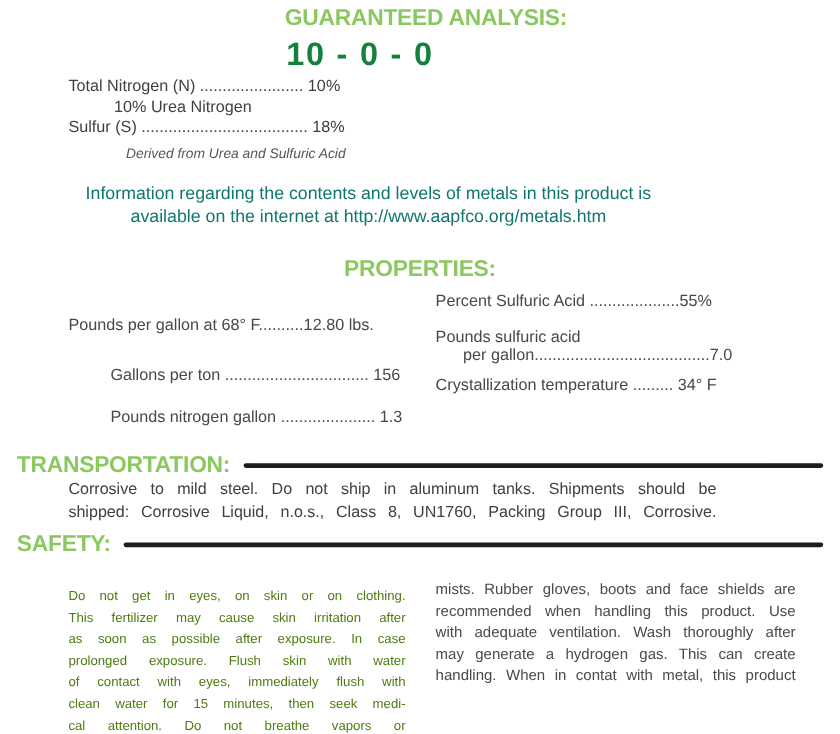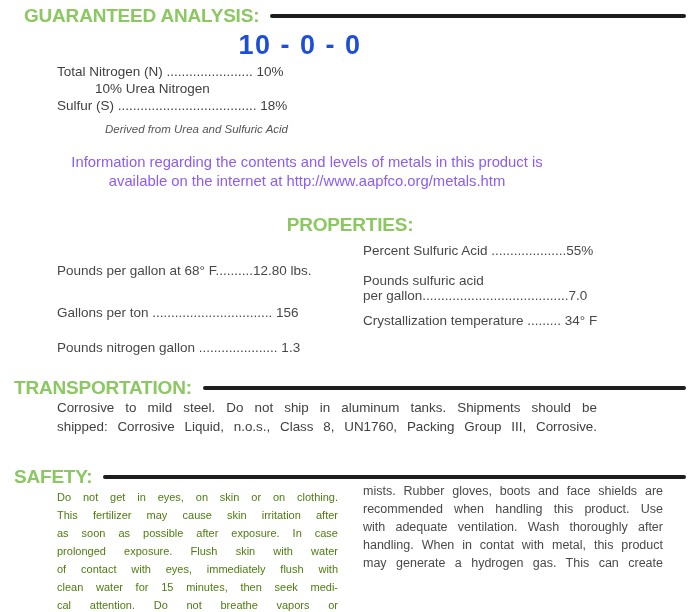--- a/index.html
+++ b/index.html
@@ -9,49 +9,49 @@
     font-family:"Liberation Sans","DejaVu Sans",sans-serif;
     color:#454545;
   }
   
   .sec-head{position:absolute;left:14px;right:14px;display:flex;align-items:center;gap:11px;}
   .sec-head .title{
     color:#8cc861;font-weight:bold;font-size:19px;letter-spacing:-0.2px;
     white-space:nowrap;flex:0 0 auto;
   }
   .sec-head .rule{flex:1 1 auto;height:4px;background:#1d1d1d;border-radius:2px;}
-  #ga-head{top:5px;left:24px;}
+  #ga-head{top:5px;left:24px;flex-direction:column;}
   #prop-head{top:214px;flex-direction:column;}
   #trans-head{top:377px;}
-  #safety-head{top:466px;align-items:center;}
+  #safety-head{top:443px;align-items:center;}
 
   #grade{
     position:absolute;top:30px;left:0;width:600px;text-align:center;
-    font-size:27px;font-weight:bold;letter-spacing:1.5px;color:#1d4ed8;
+    font-size:27px;font-weight:bold;letter-spacing:1.5px;color:#15803d;
   }
 
   #analysis-rows{position:absolute;top:64px;left:57px;font-size:13.5px;line-height:16.8px;color:#3f3f3f;}
   #analysis-rows .indent{padding-left:38px;}
 
   #derived{position:absolute;top:123px;left:60px;font-style:italic;font-size:11.5px;color:#555;margin-left:45px;}
 
   #metals-info{
     position:absolute;top:153px;left:10px;width:594px;text-align:center;
-    font-size:14.8px;line-height:19px;color:#8b5cf6;
+    font-size:14.8px;line-height:19px;color:#0f766e;
   }
 
   #props{position:absolute;top:235px;left:0;width:700px;height:110px;font-size:13.5px;color:#484848;}
   #props-left{position:absolute;left:57px;top:12px;width:280px;}
   #props-right{position:absolute;left:363px;top:8px;width:270px;}
   .prow{line-height:15px;margin-top:16px;}
-  #props-left .prow + .prow{margin-top:27px;}
+  #props-left .prow + .prow{margin-top:27px;margin-left:35px;}
   #props-left .prow + .prow + .prow{margin-top:20px;}
   .pr-0{margin-top:0;}
   .pr-1{margin-top:15px;}
-  .pr-2{margin-top:0;}
+  .pr-2{margin-top:0;text-align:center;}
   .pr-3{margin-top:10px;}
 
   #transport{
     position:absolute;top:399px;left:57px;width:540px;
     font-size:13.4px;line-height:18.6px;color:#414141;
   }
   #safety-left{
     position:absolute;top:488px;left:57px;width:281px;
     font-size:11px;line-height:18px;color:#4d7c0f;
   }
@@ -124,15 +124,15 @@
     <div class="jline">as soon as possible after exposure.  In case</div>
     <div class="jline">prolonged exposure.  Flush skin with water</div>
     <div class="jline">of contact with eyes, immediately flush with</div>
     <div class="jline">clean water for 15 minutes, then seek medi-</div>
     <div class="jline">cal attention.  Do not breathe vapors or</div>
   </div>
 <div id="safety-right">
     <div class="jline">mists.  Rubber gloves, boots and face shields are</div>
     <div class="jline">recommended when handling this product. Use</div>
     <div class="jline">with adequate ventilation.  Wash thoroughly after</div>
+    <div class="jline">may generate a hydrogen gas.  This can create</div>
     <div class="jline">handling.  When in contat with metal, this product</div>
-    <div class="jline">may generate a hydrogen gas.  This can create</div>
   </div>
 
 </body></html>

